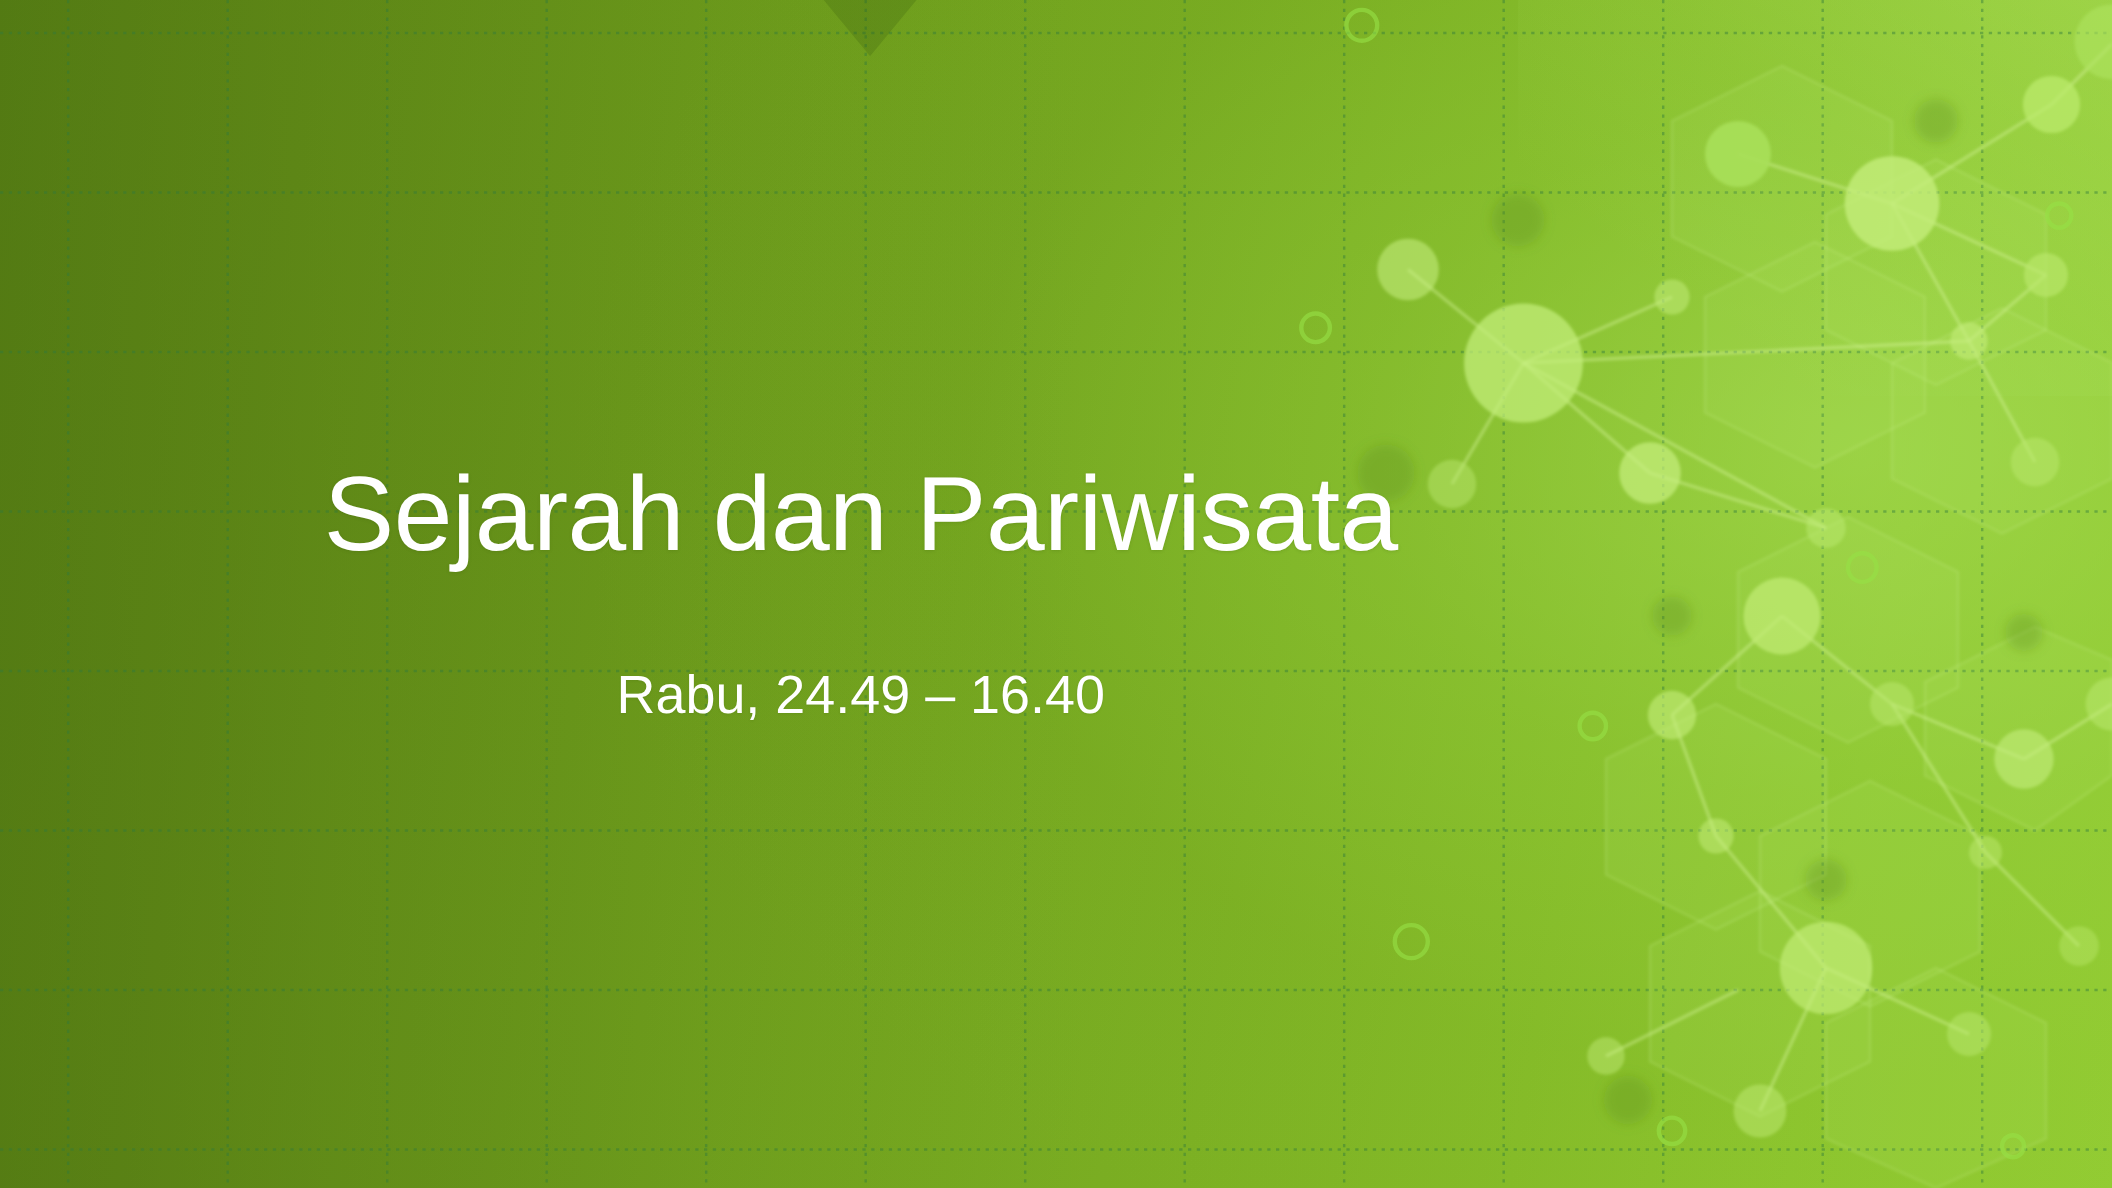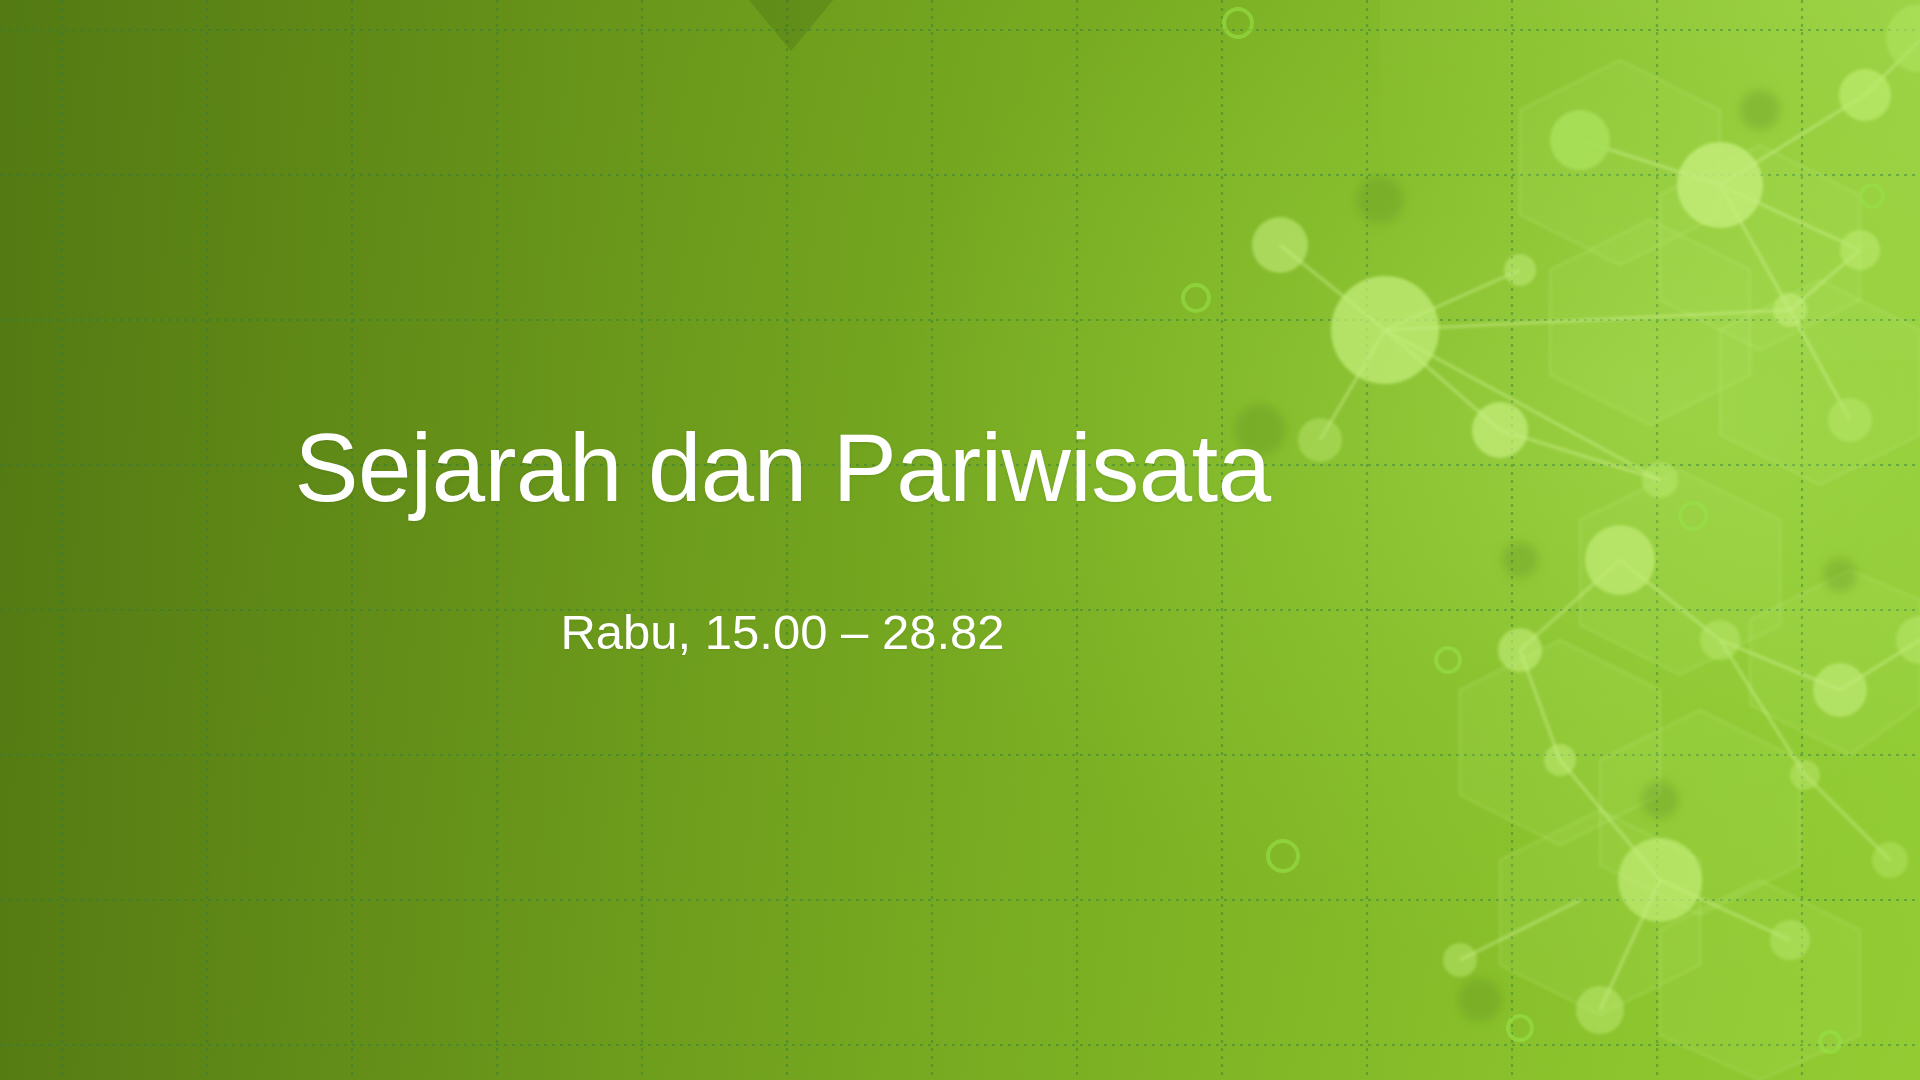--- a/index.html
+++ b/index.html
@@ -267,16 +267,16 @@
       <circle cx="830" cy="940" r="20" fill="rgba(188,235,112,0.48)"></circle>
       <circle cx="640" cy="1010" r="24" fill="rgba(192,236,116,0.50)"></circle>
       <circle cx="500" cy="960" r="17" fill="rgba(200,240,128,0.42)"></circle>
       <circle cx="930" cy="860" r="18" fill="rgba(186,232,108,0.44)"></circle>
       <circle cx="960" cy="640" r="24" fill="rgba(190,236,114,0.48)"></circle>
     </g>
   </svg>
 
   <div class="text-block">
     <h1 class="slide-title">Sejarah dan Pariwisata</h1>
-    <p class="slide-subtitle">Rabu, 15.00 – 28.82</p>
+    <p class="slide-subtitle">Rabu, 24.49 – 16.40</p>
   </div>
 
 </div>
 
 </body></html>

